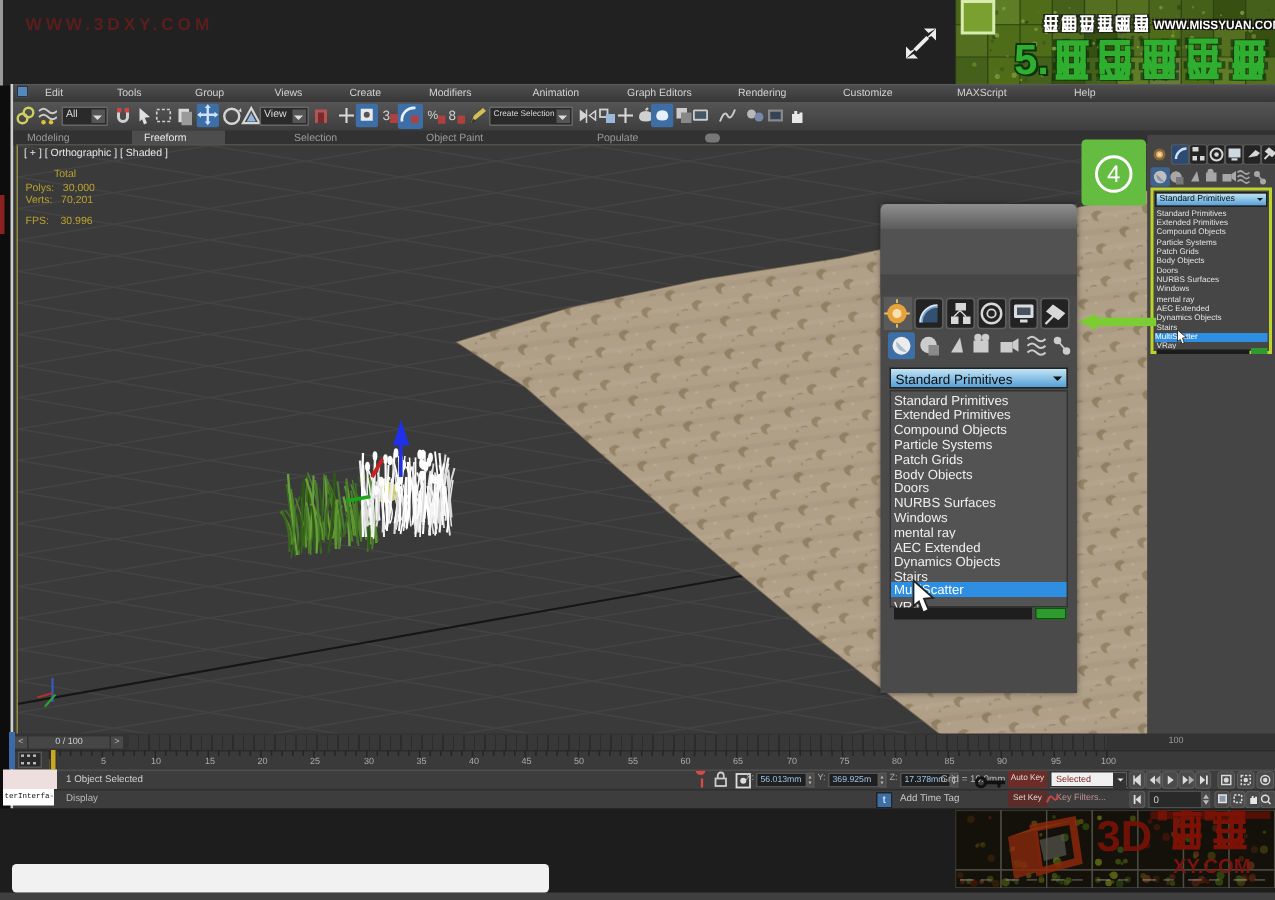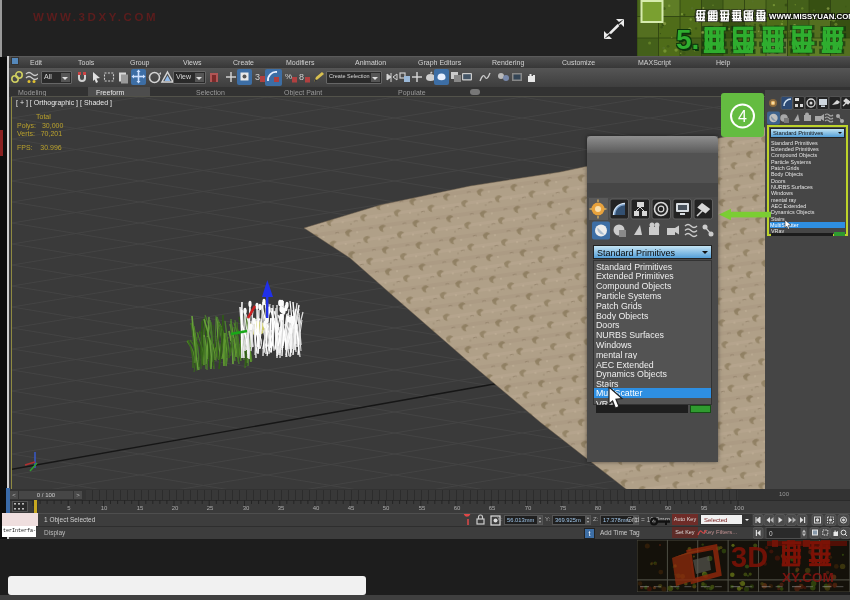--- a/index.html
+++ b/index.html
@@ -1,20 +1,20 @@
 <!DOCTYPE html>
 <html><head><meta charset="utf-8"><style>
 html,body{margin:0;padding:0;width:850px;height:600px;overflow:hidden;background:#0b0b0b;}
 *{box-sizing:border-box;font-family:"Liberation Sans",sans-serif;}
 .ab{position:absolute;}
 </style></head><body>
 <div class="ab" style="left:0;top:0;width:850px;height:600px;background:#0d0d0d;">
 <div class="ab" style="left:0;top:0;width:850px;height:57px;background:#212121;"></div>
 <div class="ab" style="left:0;top:0;width:2px;height:57px;background:#9a9a9a;"></div>
-<div class="ab" style="left:33px;top:11px;font-size:11.5px;font-weight:bold;color:#5c1d1d;letter-spacing:2.6px;">WWW.3DXY.COM</div>
+<div class="ab" style="left:17px;top:11px;font-size:11.5px;font-weight:bold;color:#5c1d1d;letter-spacing:2.6px;">WWW.3DXY.COM</div>
 <svg class="ab" style="left:601px;top:16px;" width="26" height="26" viewBox="0 0 26 26">
       <g fill="#ededed">
         <path d="M16 10 L23 3 L23 11 L20 8 Z"></path>
         <path d="M23 3 L15 3 L18 6 Z"></path>
         <path d="M10 16 L3 23 L3 15 L6 18 Z"></path>
         <path d="M3 23 L11 23 L8 20 Z"></path>
         <rect x="7" y="12" width="12" height="2.6" transform="rotate(-45 13 13)"></rect>
       </g>
     </svg>
 <svg class="ab" style="left:637px;top:0;" width="213" height="56" viewBox="0 0 213 56">

